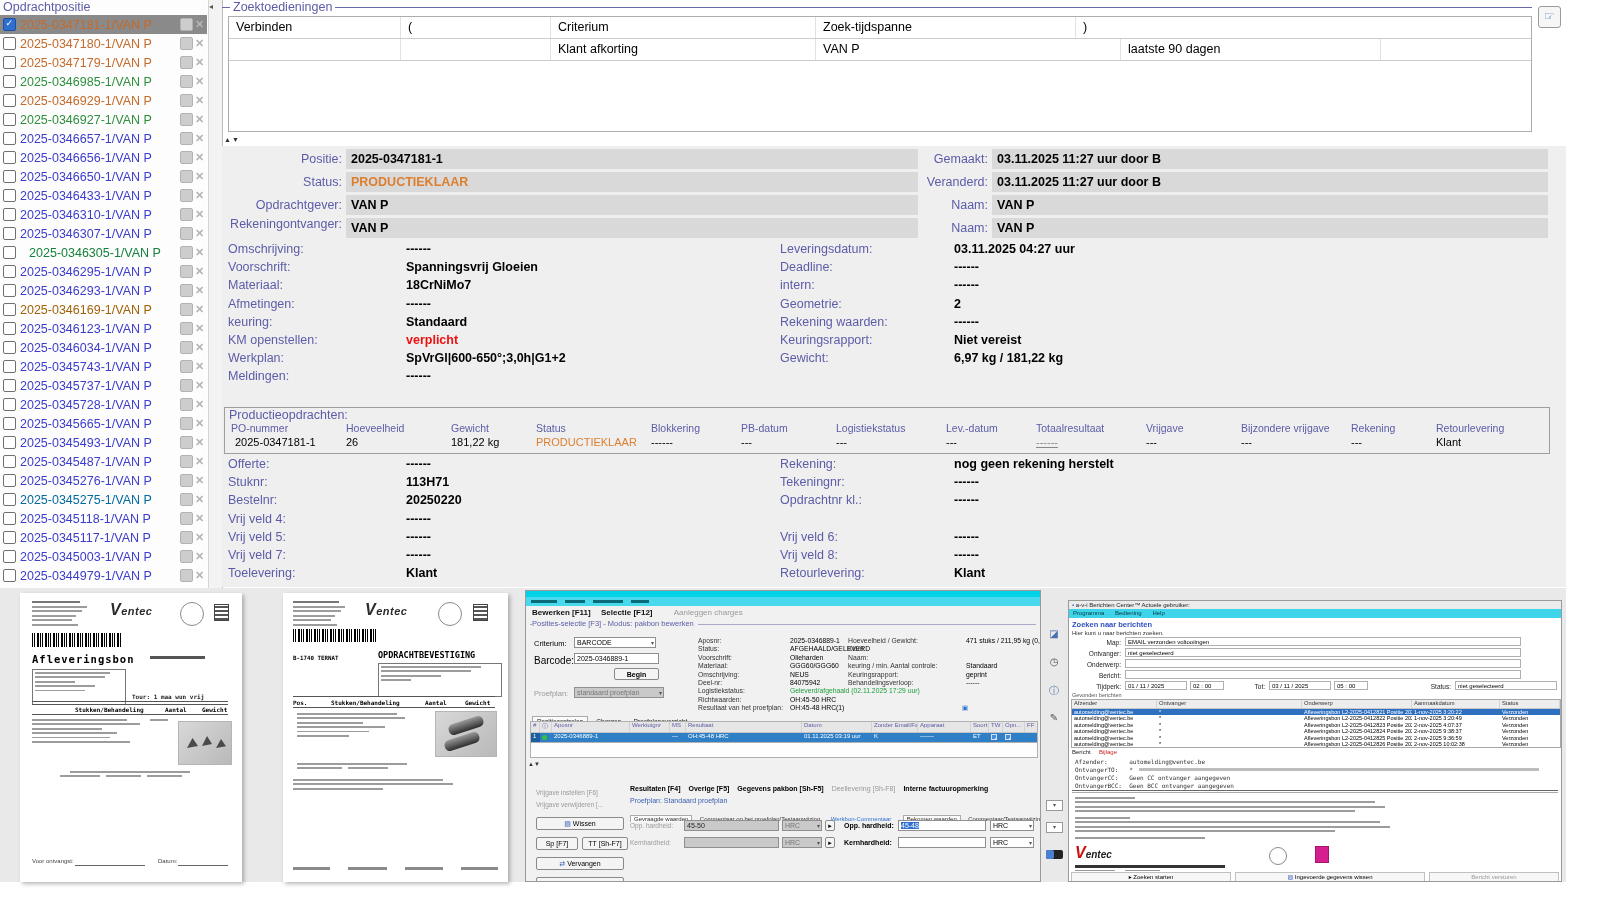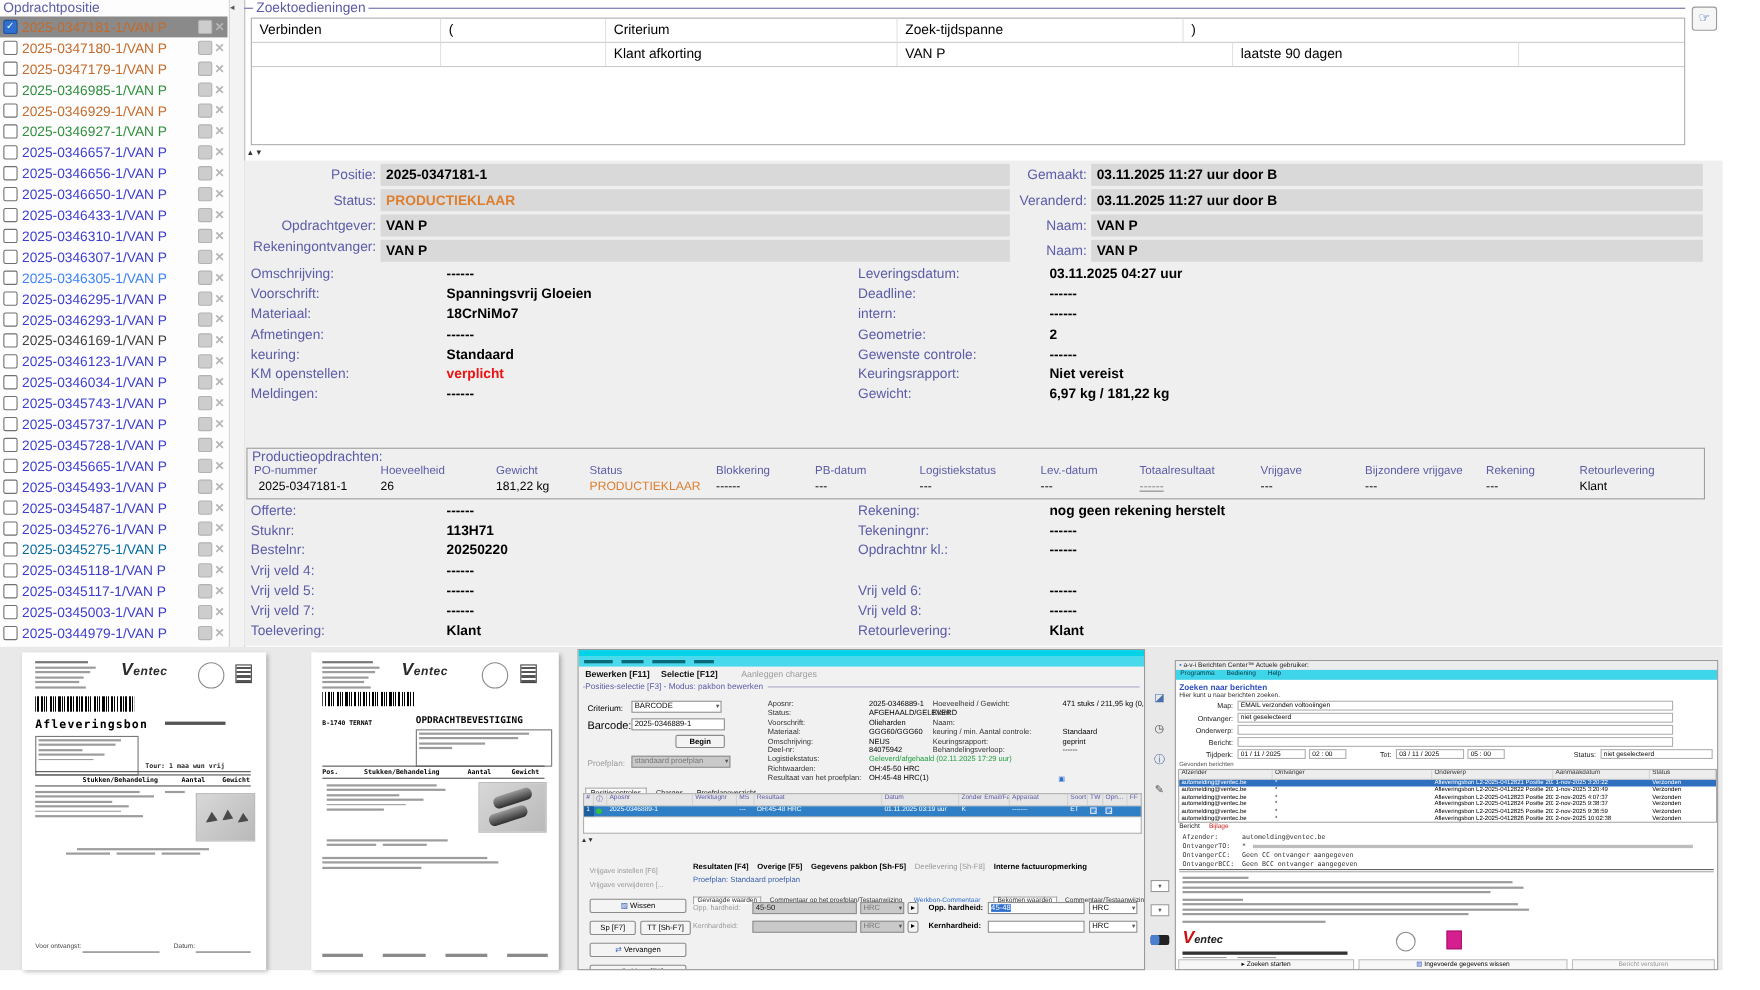--- a/index.html
+++ b/index.html
@@ -209,42 +209,42 @@
 
       <div class="sb-item">
         <span class="cb"></span>
         <span class="sb-label" style="color: rgb(60, 60, 205);">2025-0346307-1/VAN P</span>
         <span class="sb-box"></span>
         <span class="sb-x">✕</span>
       </div>
 
       <div class="sb-item">
         <span class="cb"></span>
-        <span class="sb-label" style="color: #3b82f6;">2025-0346305-1/VAN P</span>
+        <span class="sb-label" style="color: #15803d; text-align: center;">2025-0346305-1/VAN P</span>
         <span class="sb-box"></span>
         <span class="sb-x">✕</span>
       </div>
 
       <div class="sb-item">
         <span class="cb"></span>
         <span class="sb-label" style="color: rgb(60, 60, 205);">2025-0346295-1/VAN P</span>
         <span class="sb-box"></span>
         <span class="sb-x">✕</span>
       </div>
 
       <div class="sb-item">
         <span class="cb"></span>
         <span class="sb-label" style="color: rgb(60, 60, 205);">2025-0346293-1/VAN P</span>
         <span class="sb-box"></span>
         <span class="sb-x">✕</span>
       </div>
 
       <div class="sb-item">
         <span class="cb"></span>
-        <span class="sb-label" style="color: #404040;">2025-0346169-1/VAN P</span>
+        <span class="sb-label" style="color: #a16207;">2025-0346169-1/VAN P</span>
         <span class="sb-box"></span>
         <span class="sb-x">✕</span>
       </div>
 
       <div class="sb-item">
         <span class="cb"></span>
         <span class="sb-label" style="color: rgb(60, 60, 205);">2025-0346123-1/VAN P</span>
         <span class="sb-box"></span>
         <span class="sb-x">✕</span>
       </div>
@@ -417,20 +417,24 @@
         <span class="d-lab">keuring:</span>
         <span class="d-val">Standaard</span>
       </div>
 
       <div class="d-row">
         <span class="d-lab">KM openstellen:</span>
         <span class="d-val" style="color: rgb(238, 17, 17);">verplicht</span>
       </div>
 
 
+      <div class="d-row">
+        <span class="d-lab">Werkplan:</span>
+        <span class="d-val">SpVrGl|600-650°;3,0h|G1+2</span>
+      </div>
 
       <div class="d-row">
         <span class="d-lab">Meldingen:</span>
         <span class="d-val">------</span>
       </div>
     </div>
   <div class="abs" id="det-right" style="left:558px;top:96px">
 
       <div class="d-row">
         <span class="d-lab">Leveringsdatum:</span>
@@ -446,21 +450,21 @@
         <span class="d-lab">intern:</span>
         <span class="d-val">------</span>
       </div>
 
       <div class="d-row">
         <span class="d-lab">Geometrie:</span>
         <span class="d-val">2</span>
       </div>
 
       <div class="d-row">
-        <span class="d-lab">Gewenste controle:</span>
+        <span class="d-lab">Rekening waarden:</span>
         <span class="d-val">------</span>
       </div>
 
       <div class="d-row">
         <span class="d-lab">Keuringsrapport:</span>
         <span class="d-val">Niet vereist</span>
       </div>
 
       <div class="d-row">
         <span class="d-lab">Gewicht:</span>

